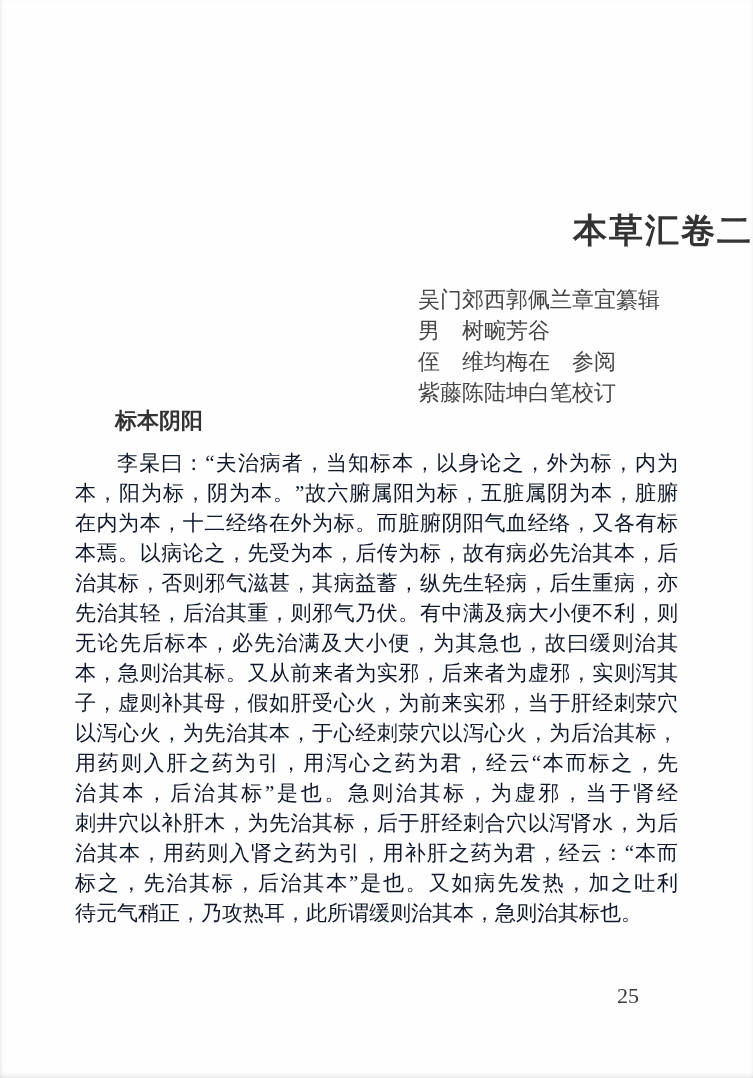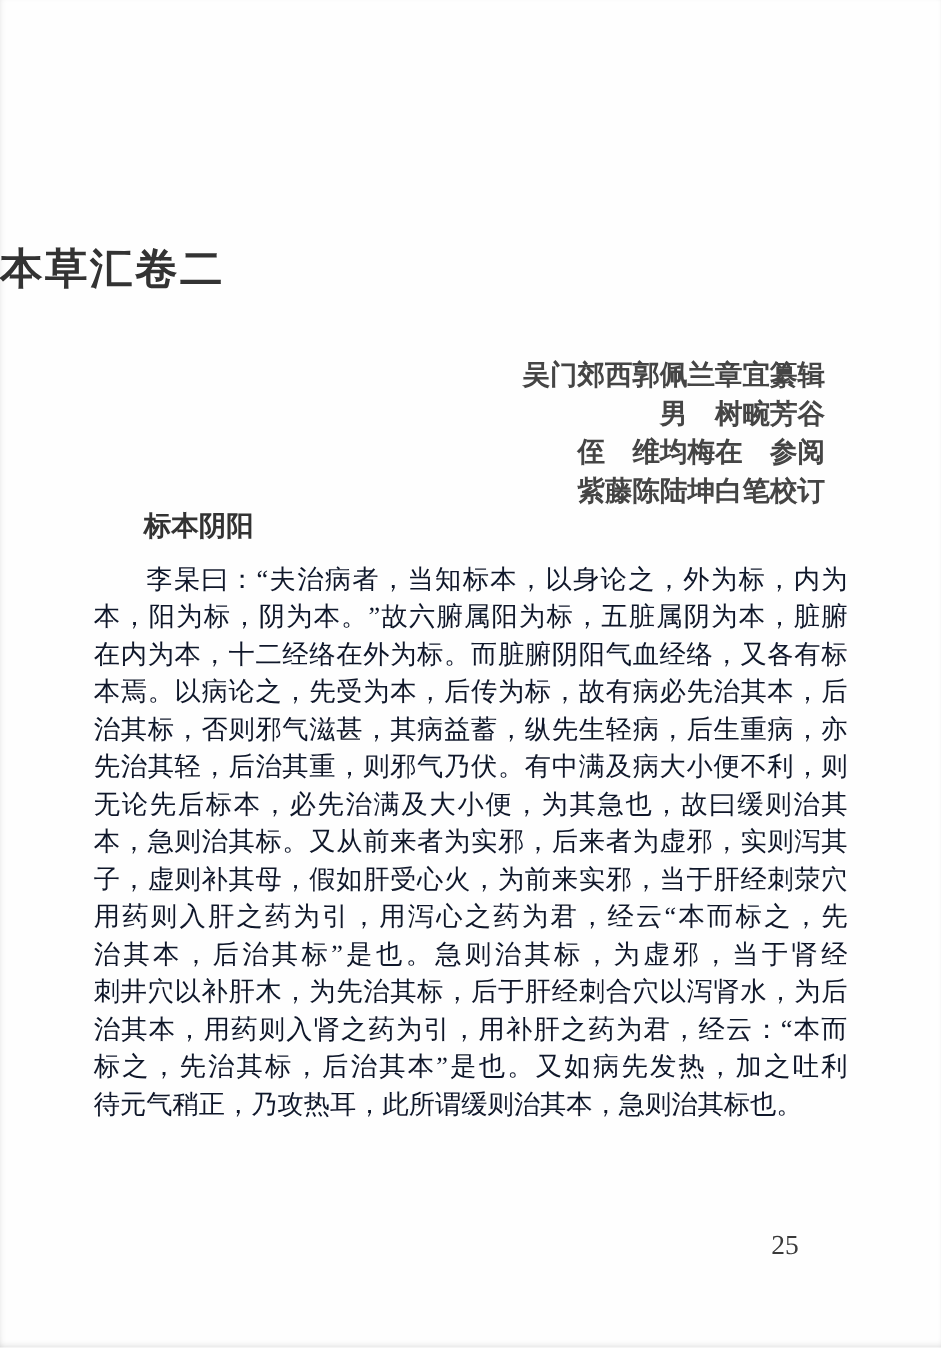--- a/index.html
+++ b/index.html
@@ -15,40 +15,38 @@
     background: #fefefe;
     overflow: hidden;
     font-family: "Liberation Serif", "DejaVu Serif", serif;
     color: #3a3a3a;
     box-shadow: inset 3px 0 5px -3px rgba(0,0,0,0.10),
                 inset -2px 0 4px -3px rgba(0,0,0,0.08),
                 inset 0 -5px 6px -4px rgba(0,0,0,0.12);
   }
   .title {
     position: absolute;
-    top: 192px;
+    top: 208px;
     left: 0;
     width: 100%;
     margin: 0;
-    text-align: left;
+    text-align: right;
     font-size: 34px;
     font-weight: bold;
     letter-spacing: 2px;
     color: #333333;
     font-family: Liberation Mono, monospace;
   }
   .attribution {
     position: absolute;
     top: 284px;
     right: 93px;
-    text-align: right;
     font-size: 22px;
     line-height: 31px;
     color: #454545;
-    font-weight: bold;
   }
   .attribution .attr-line {
     white-space: pre;
   }
   .section-heading {
     position: absolute;
     top: 406px;
     left: 115px;
     margin: 0;
     font-size: 22px;
@@ -103,20 +101,21 @@
   <div class="paragraph">
       <div class="p-line">李杲曰：“夫治病者，当知标本，以身论之，外为标，内为</div>
       <div class="p-line">本，阳为标，阴为本。”故六腑属阳为标，五脏属阴为本，脏腑</div>
       <div class="p-line">在内为本，十二经络在外为标。而脏腑阴阳气血经络，又各有标</div>
       <div class="p-line">本焉。以病论之，先受为本，后传为标，故有病必先治其本，后</div>
       <div class="p-line">治其标，否则邪气滋甚，其病益蓄，纵先生轻病，后生重病，亦</div>
       <div class="p-line">先治其轻，后治其重，则邪气乃伏。有中满及病大小便不利，则</div>
       <div class="p-line">无论先后标本，必先治满及大小便，为其急也，故曰缓则治其</div>
       <div class="p-line">本，急则治其标。又从前来者为实邪，后来者为虚邪，实则泻其</div>
       <div class="p-line">子，虚则补其母，假如肝受心火，为前来实邪，当于肝经刺荥穴</div>
+      <div class="p-line">以泻心火，为先治其本，于心经刺荥穴以泻心火，为后治其标，</div>
       <div class="p-line">用药则入肝之药为引，用泻心之药为君，经云“本而标之，先</div>
       <div class="p-line">治其本，后治其标”是也。急则治其标，为虚邪，当于肾经</div>
       <div class="p-line">刺井穴以补肝木，为先治其标，后于肝经刺合穴以泻肾水，为后</div>
       <div class="p-line">治其本，用药则入肾之药为引，用补肝之药为君，经云：“本而</div>
       <div class="p-line">标之，先治其标，后治其本”是也。又如病先发热，加之吐利</div>
       <div class="p-line last">待元气稍正，乃攻热耳，此所谓缓则治其本，急则治其标也。</div>
     </div>
 
   <div class="page-number">25</div>
 

